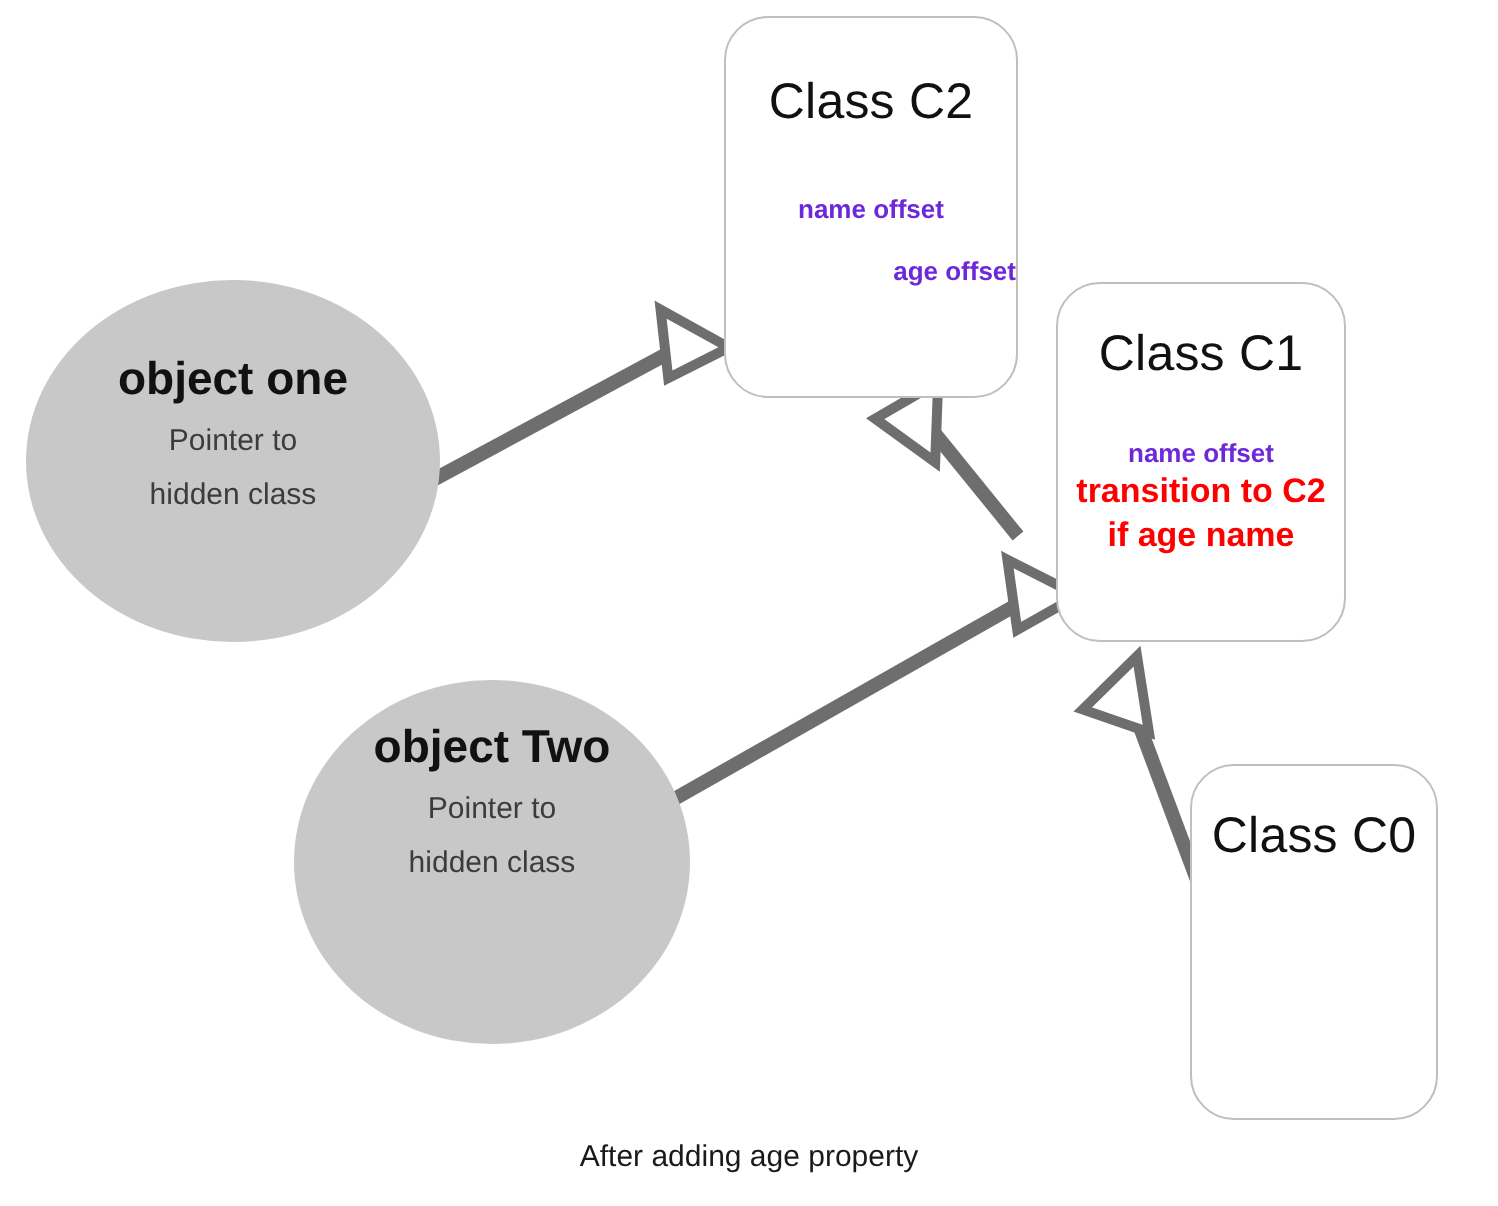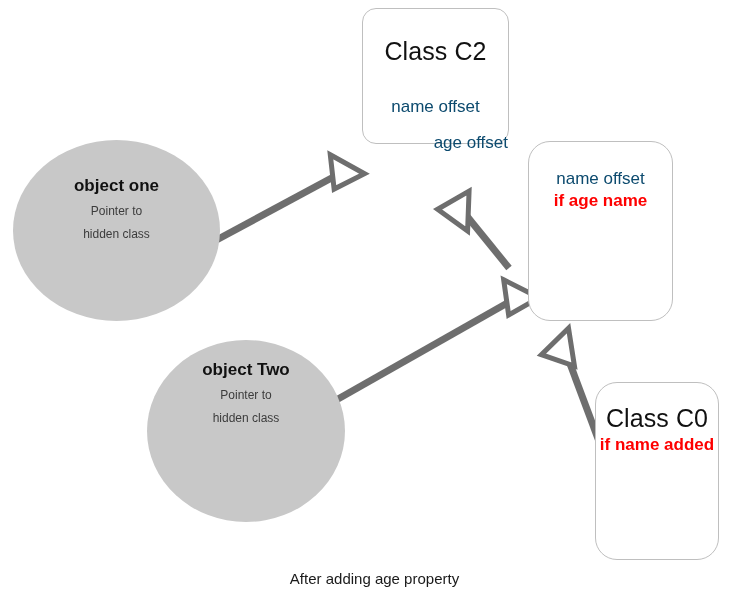--- a/index.html
+++ b/index.html
@@ -36,33 +36,33 @@
     text-align: center;
   }
   .class-title {
     font-size: 25px;
     color: #111111;
     font-weight: normal;
     letter-spacing: 0.1px;
     white-space: nowrap;
   }
   .offset-line {
-    font-size: 17px;
-    font-weight: normal;
-    color: #0c4a6e;
+    font-size: 13px;
+    font-weight: bold;
+    color: #6d28d9;
     white-space: nowrap;
   }
   .transition-line {
     font-size: 17px;
     font-weight: bold;
     color: #fe0000;
     white-space: nowrap;
   }
   
-  #box-c2 { left: 362px; top: 8px; width: 147px; height: 136px; border-radius: 14px; }
+  #box-c2 { left: 362px; top: 8px; width: 147px; height: 191px; }
   #box-c2 .class-title { margin-top: 28px; }
   #box-c2 .offset-line.first { margin-top: 31px; }
   #box-c2 .offset-line.second { margin-top: 16px; text-align: right; }
   
   #box-c1 { left: 528px; top: 141px; width: 145px; height: 180px; }
   #box-c1 .class-title { margin-top: 21px; }
   #box-c1 .offset-line.first { margin-top: 27px; }
   #box-c1 .transition-line.first { margin-top: 2px; }
   #box-c1 .transition-line.second { margin-top: 2px; }
   
@@ -73,27 +73,27 @@
 
   
   .object-node {
     position: absolute;
     box-sizing: border-box;
     background: #c8c8c8;
     border-radius: 50%;
     text-align: center;
   }
   .object-title {
-    font-size: 17px;
+    font-size: 23px;
     font-weight: bold;
     color: #111111;
     white-space: nowrap;
   }
   .object-sub {
-    font-size: 12px;
+    font-size: 15px;
     color: #3c3c3c;
     white-space: nowrap;
     line-height: 1.28;
   }
   #obj-one { left: 13px; top: 140px; width: 207px; height: 181px; }
   #obj-one .object-title { margin-top: 36px; }
   #obj-one .object-sub   { margin-top: 8px; }
   #obj-two { left: 147px; top: 340px; width: 198px; height: 182px; }
   #obj-two .object-title { margin-top: 20px; }
   #obj-two .object-sub   { margin-top: 8px; }
@@ -137,27 +137,28 @@
     </g>
   </svg>
 
   <div class="class-box" id="box-c2">
     <div class="class-title">Class C2</div>
     <div class="offset-line first">name offset</div>
     <div class="offset-line second">age offset</div>
   </div>
 
   <div class="class-box" id="box-c1">
+    <div class="class-title">Class C1</div>
     <div class="offset-line first">name offset</div>
+    <div class="transition-line first">transition to C2</div>
     <div class="transition-line second">if age name</div>
   </div>
 
   <div class="class-box" id="box-c0">
     <div class="class-title">Class C0</div>
-    <div class="transition-line second">if name added</div>
   </div>
 
   <div class="object-node" id="obj-one">
     <div class="object-title">object one</div>
     <div class="object-sub">Pointer to</div>
     <div class="object-sub">hidden class</div>
   </div>
 
   <div class="object-node" id="obj-two">
     <div class="object-title">object Two</div>

